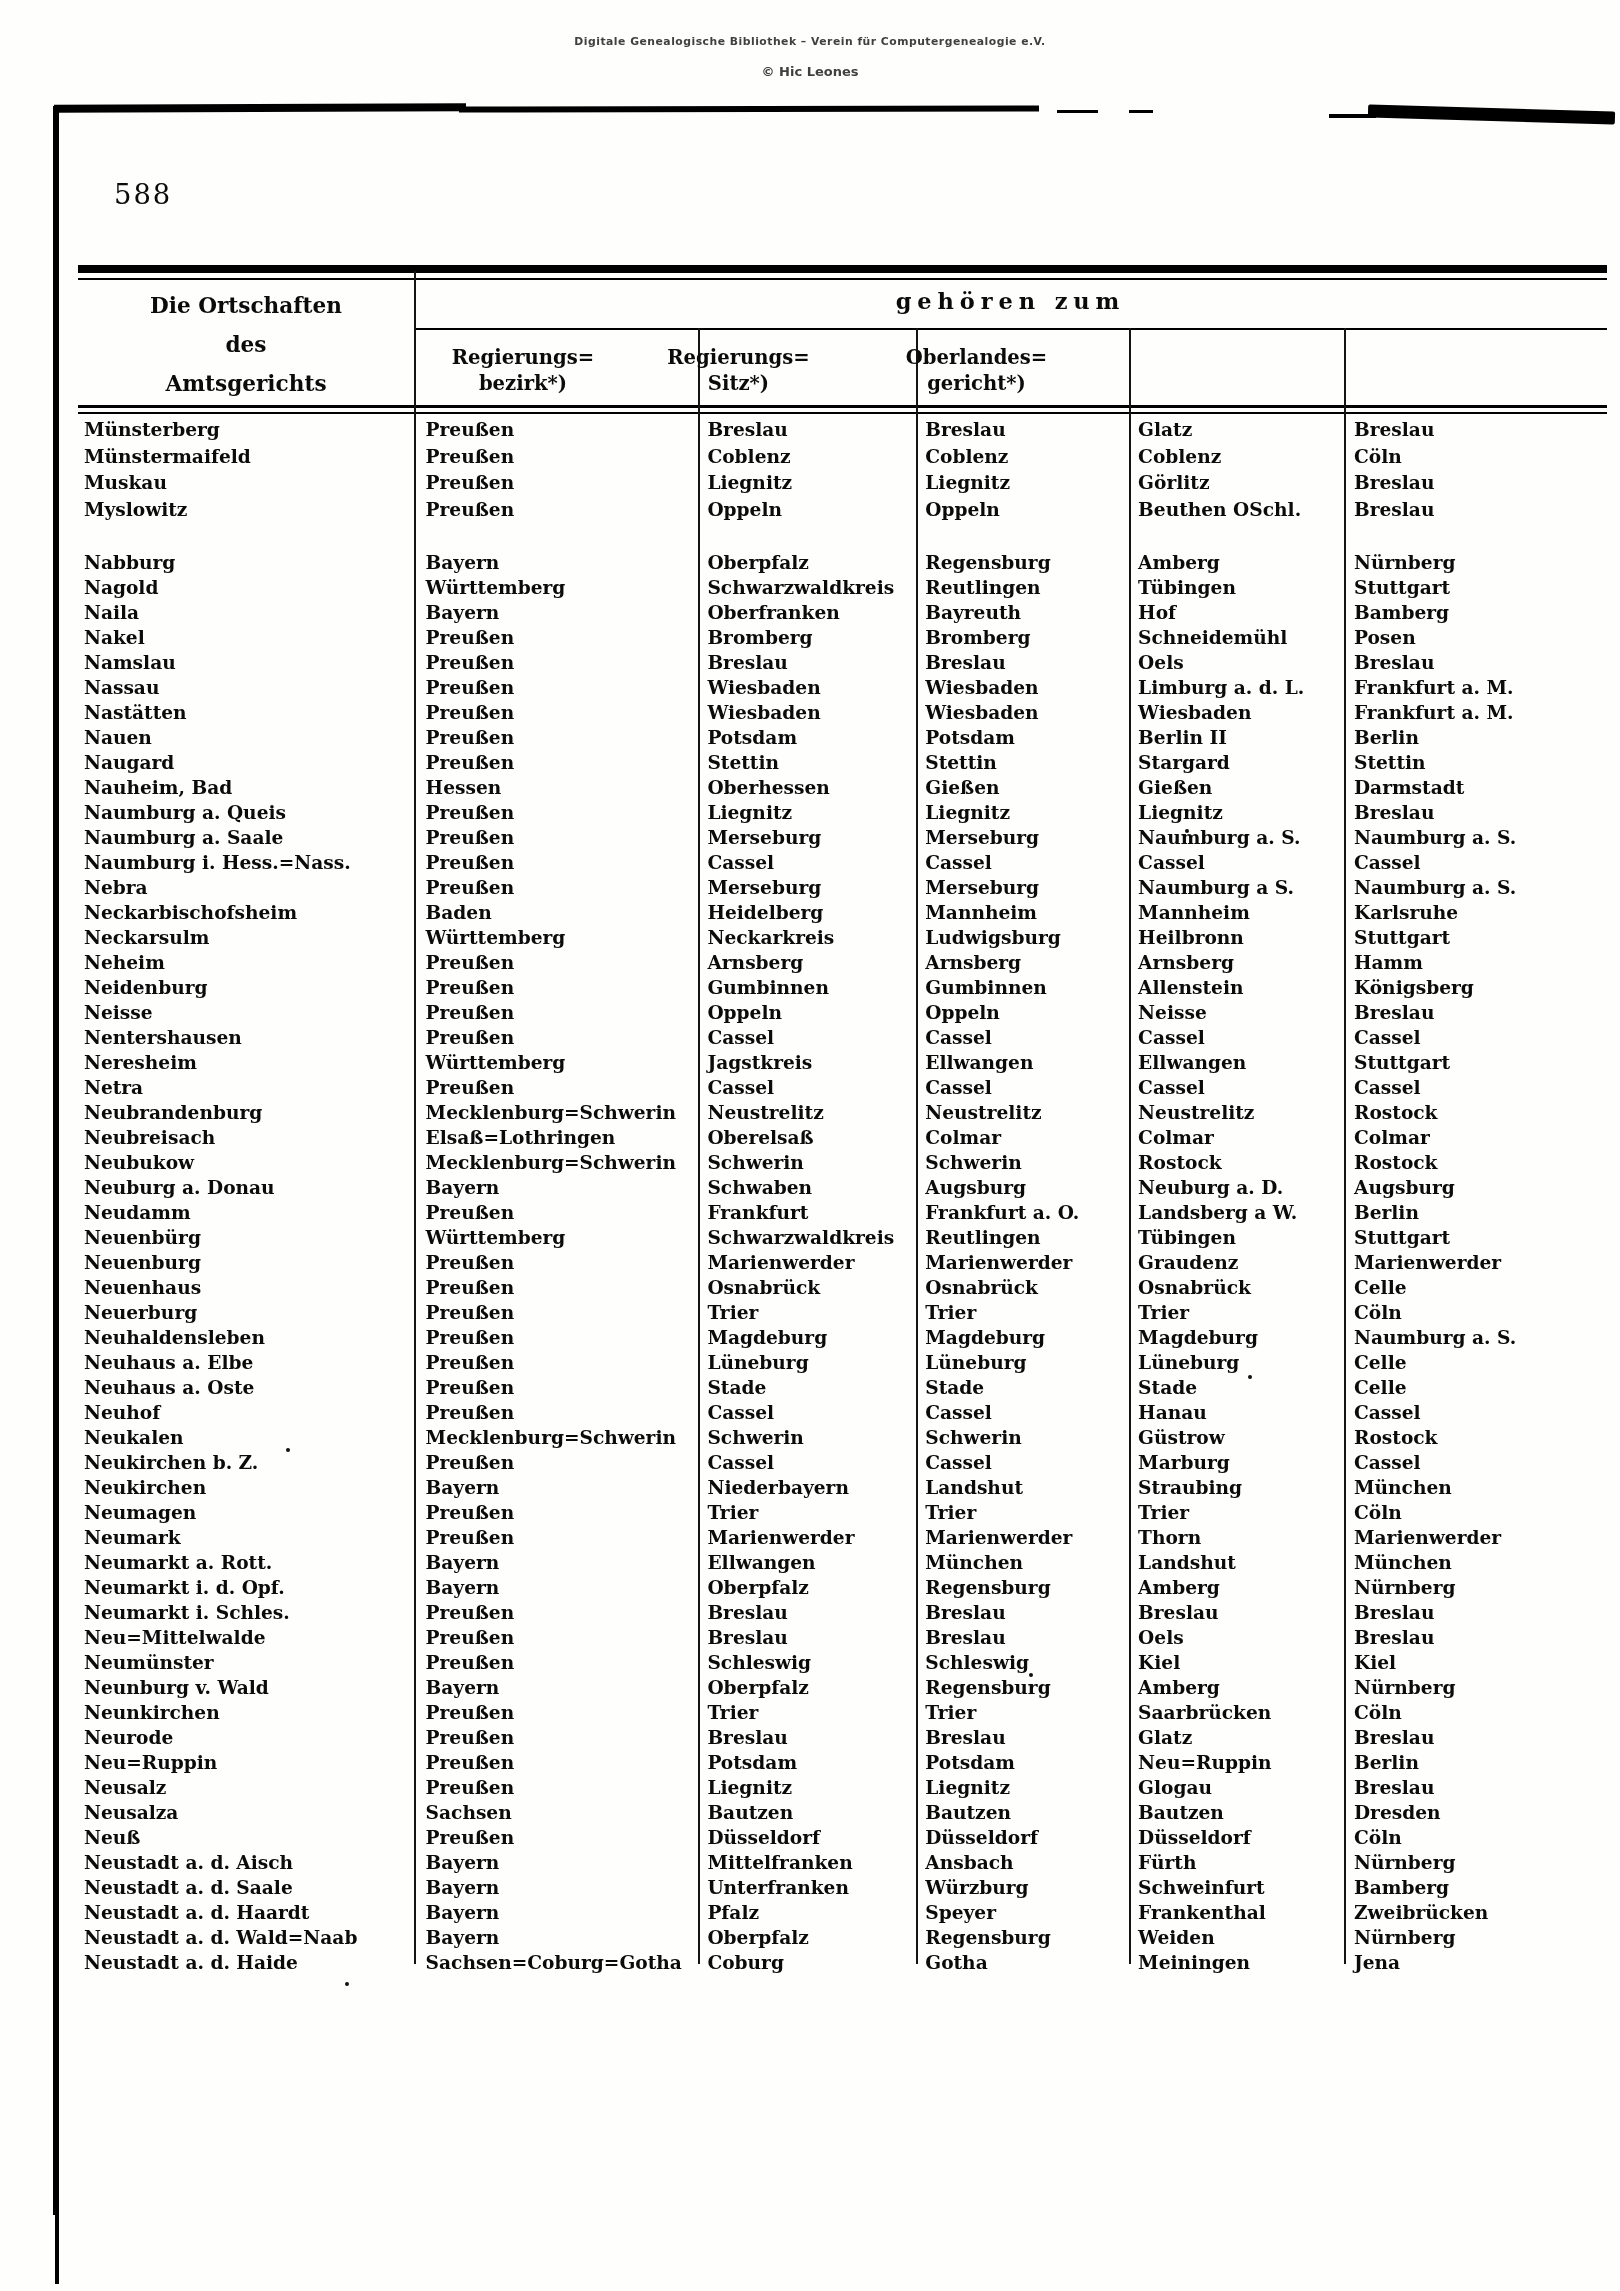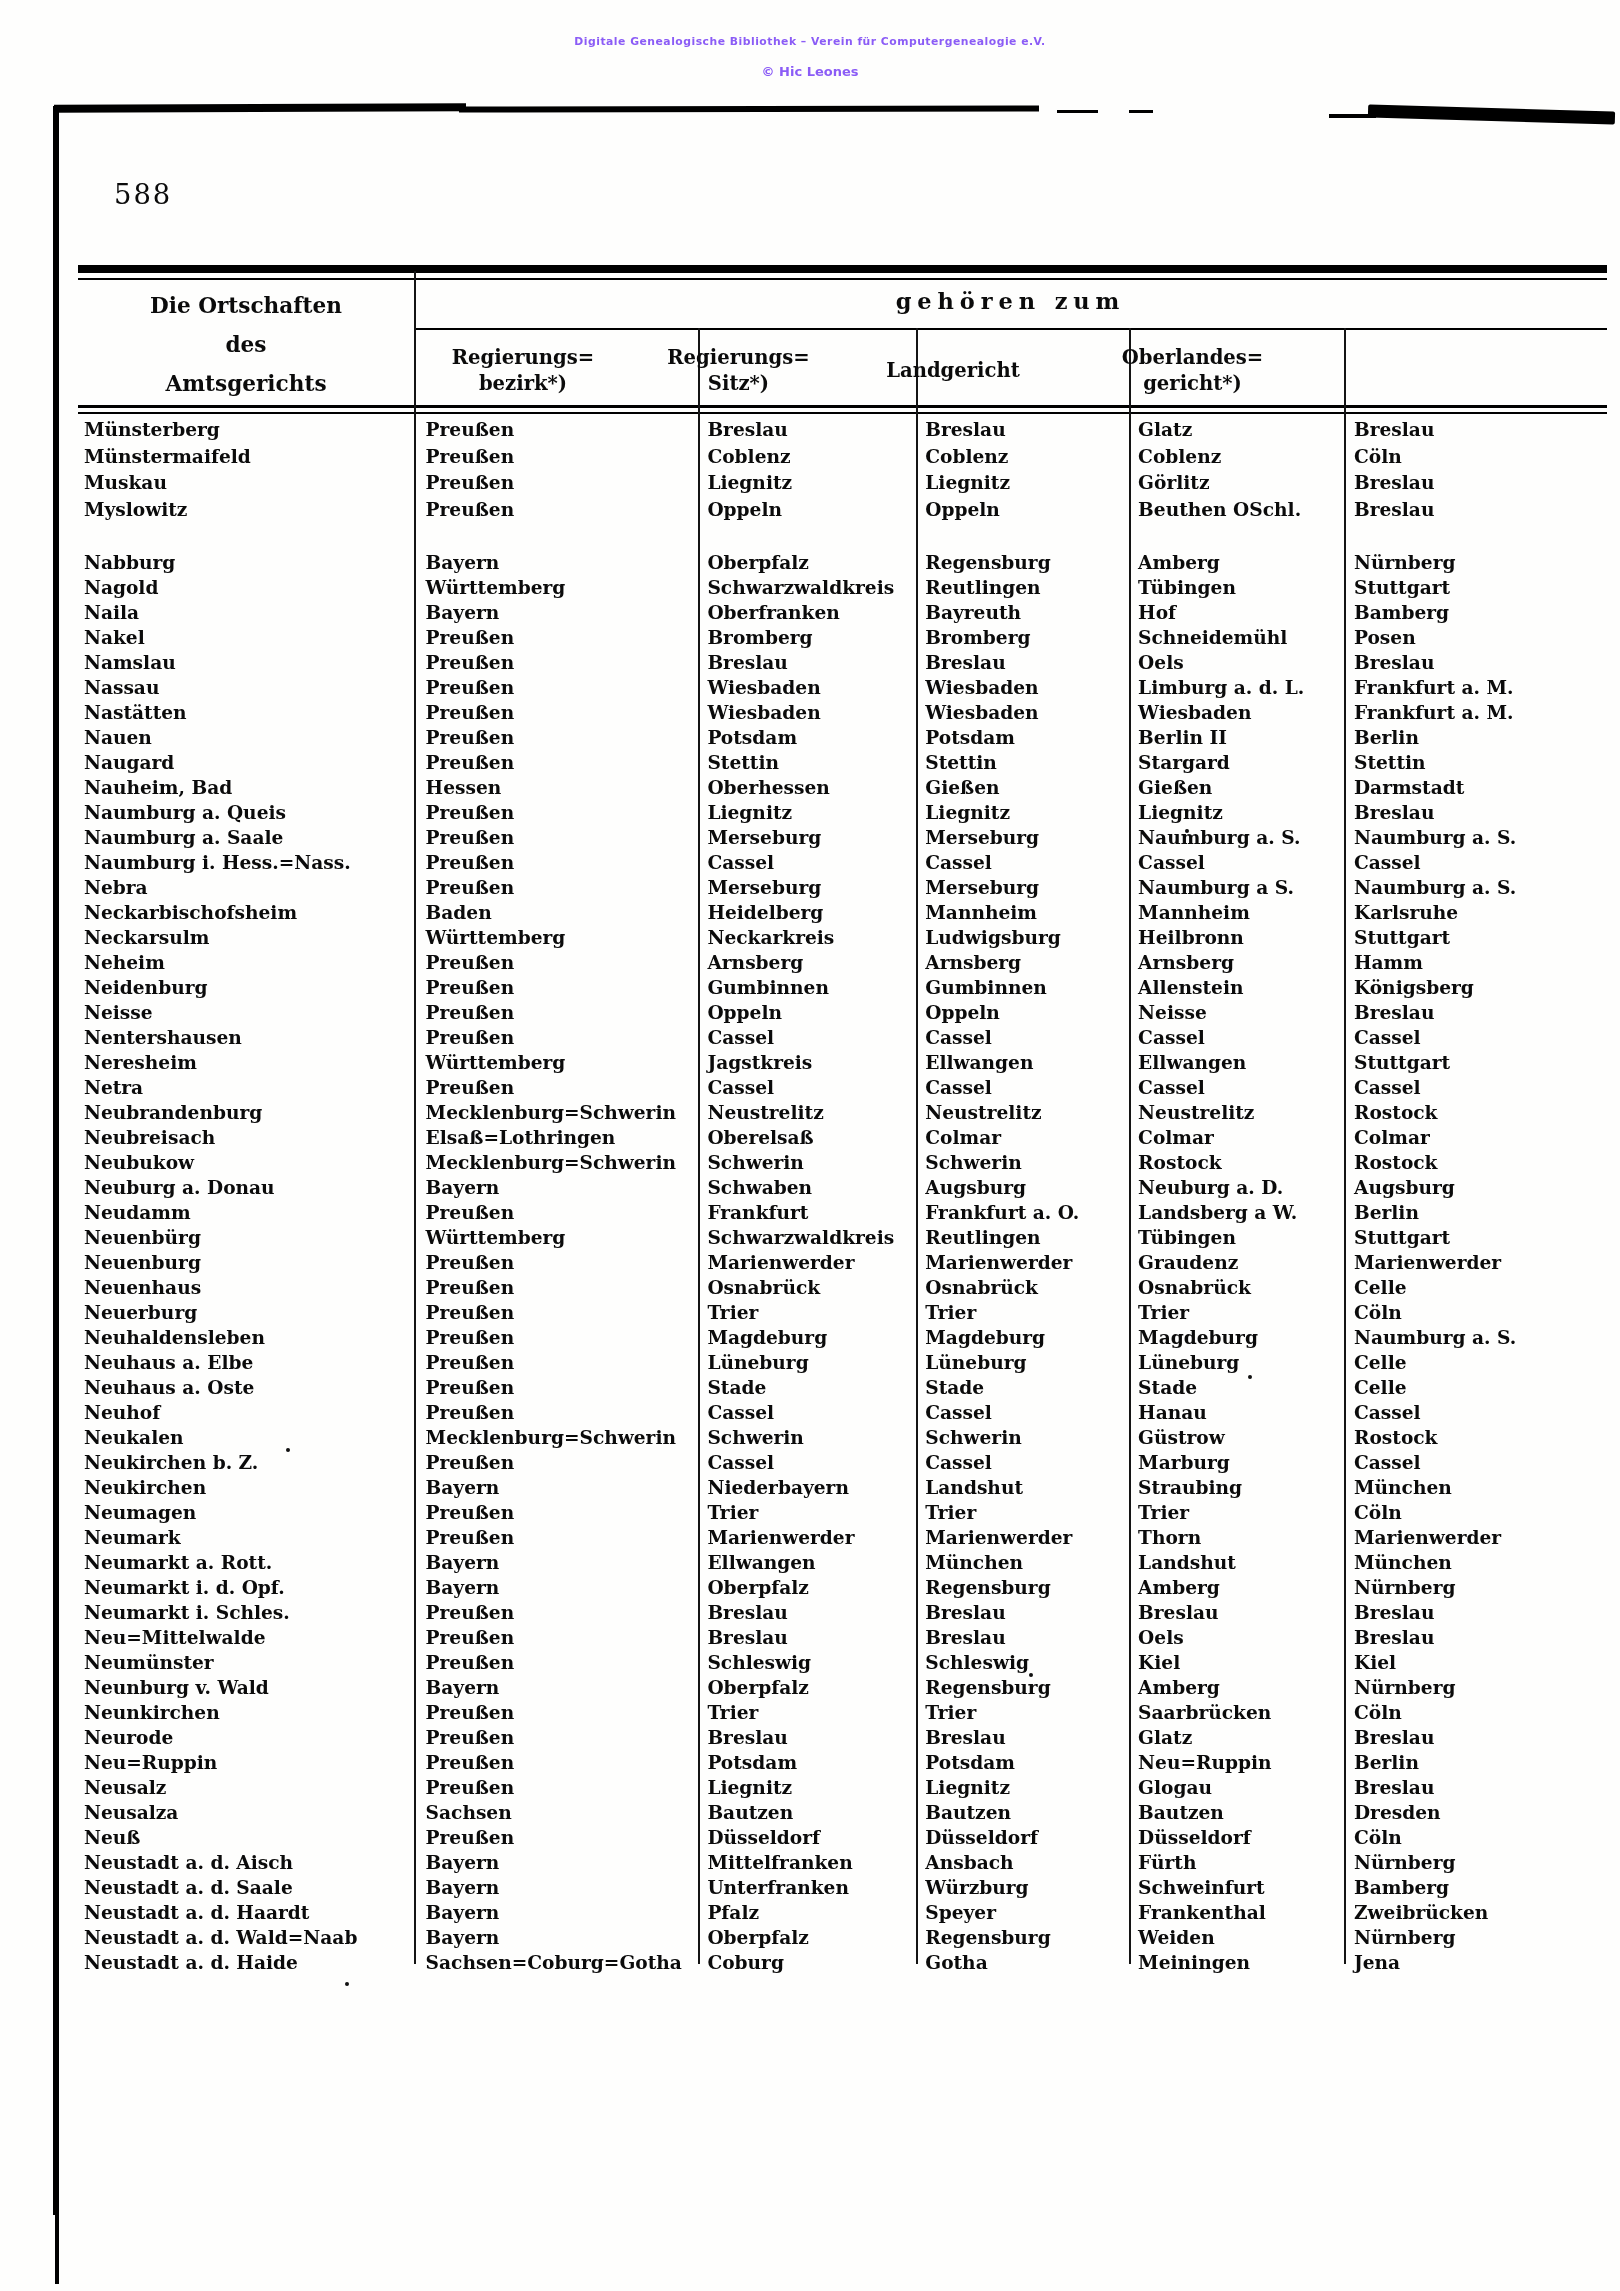--- a/index.html
+++ b/index.html
@@ -3,21 +3,21 @@
 <meta charset="utf-8">
 <style>
   html,body { margin:0; padding:0; background:#e8e8e8; }
   .page {
     position:relative; width:1620px; height:2292px;
     background:#fefefd; overflow:hidden;
     font-family:"DejaVu Serif", serif; color:#0b0b0b;
   }
   
   .watermark { position:absolute; top:35px; left:0; width:100%; text-align:center;
-    font-family:"DejaVu Sans", sans-serif; font-weight:bold; color:#8b5cf6; }
+    font-family:"DejaVu Sans", sans-serif; font-weight:bold; color:#404040; }
   .watermark .l1 { font-size:10.8px; letter-spacing:0.5px; }
   .watermark .l2 { font-size:13px; margin-top:16px; }
   
   .pagenum { position:absolute; left:114px; top:179px; font-size:27.4px; font-weight:normal;
     letter-spacing:2px; }
   
   .art { position:absolute; background:#000; }
   .dot { position:absolute; background:#111; border-radius:50%; }
   
   .tbl { position:absolute; left:78px; top:265px; width:1529px; }
@@ -93,21 +93,20 @@
       <div class="hdr-col1">Die Ortschaften
 des
 Amtsgerichts</div>
       <div class="hdr-right">
         <div class="hdr-span">gehören zum</div>
         <div class="hdr-cols">
             <div class="hdr-cell hc1">Regierungs=
 bezirk*)</div>
             <div class="hdr-cell hc2">Regierungs=
 Sitz*)</div>
-            <div class="hdr-cell hc3">Landgericht</div>
             <div class="hdr-cell hc4">Oberlandes=
 gericht*)</div>
           </div>
       </div>
     </div>
 
     <div class="body">
         <div class="g0">
           <div class="row">
             <div class="cell c0">Münsterberg</div>

